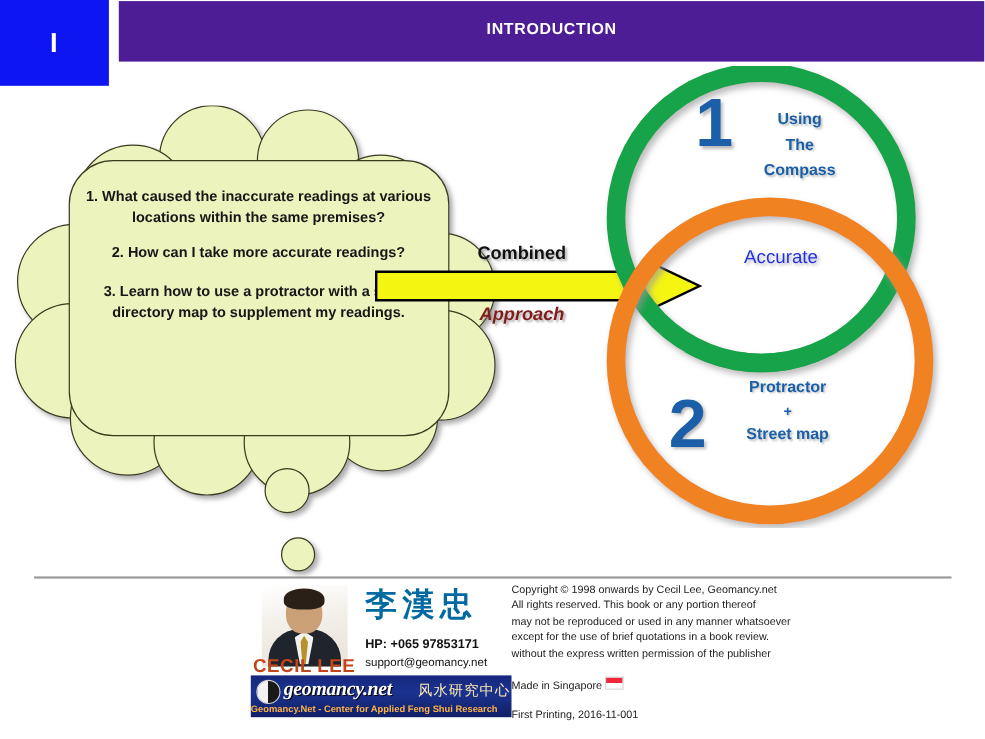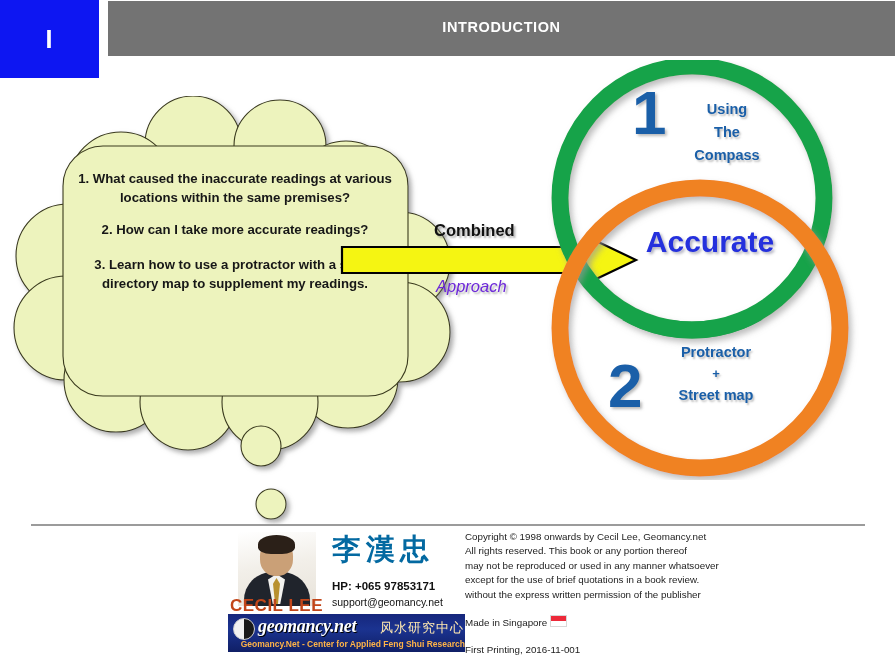--- a/index.html
+++ b/index.html
@@ -17,21 +17,21 @@
     position:absolute;left:0;top:0;width:99px;height:78px;
     background:#0d16f2;
     display:flex;align-items:center;justify-content:center;
   }
   .hdr-chapter span{
     color:#ffffff;font-size:25px;font-weight:bold;letter-spacing:1px;
     font-family:"Liberation Sans", sans-serif;
   }
   .hdr-banner{
     position:absolute;left:108px;top:1px;width:787px;height:55px;
-    background:#737373;
+    background:#4c1d95;
   }
   .hdr-banner .title{
     position:absolute;left:0;right:0;top:18px;text-align:center;
     color:#ffffff;font-size:14.5px;font-weight:bold;letter-spacing:.6px;
     font-family:"Liberation Sans", sans-serif;
   }
 
   
   .cloud-wrap{position:absolute;left:8px;top:96px;width:470px;height:430px;}
   .cloud-svg{position:absolute;left:0;top:0;}
@@ -48,21 +48,21 @@
   
   .arrow-svg{position:absolute;left:340px;top:238px;}
   .lbl-combined{
     position:absolute;left:434px;top:221px;
     font-size:16.5px;font-weight:bold;color:#111111;
     font-family:"Liberation Sans", sans-serif;
     text-shadow:2px 2px 2px rgba(120,120,120,.55);
   }
   .lbl-approach{
     position:absolute;left:436px;top:277px;
-    font-size:16.5px;font-weight:normal;font-style:italic;color:#6d28d9;
+    font-size:16.5px;font-weight:bold;font-style:italic;color:#7f1d1d;
     font-family:"Liberation Sans", sans-serif;
     text-shadow:2px 2px 2px rgba(120,120,120,.55);
   }
 
   
   .venn{position:absolute;left:520px;top:60px;width:375px;height:420px;}
   .venn svg{position:absolute;left:0;top:0;}
 
   .venn-lbl{position:absolute;font-family:"Liberation Sans", sans-serif;}
 
@@ -76,21 +76,21 @@
   .cap{
     color:#1a5fa8;font-size:14.5px;font-weight:bold;line-height:1.58;
     text-align:center;text-shadow:1.5px 1.5px 2px rgba(150,150,150,.6);
   }
   .cap1{left:152px;top:38px;width:110px;}
   .cap2{left:136px;top:281px;width:120px;}
   .cap2 .plus{display:block;font-size:13px;}
 
   .center-lbl{
     left:95px;top:163px;width:190px;text-align:center;
-    color:#2430dd;font-size:30px;font-weight:bold;line-height:1.27;
+    color:#2430dd;font-size:17px;font-weight:normal;line-height:1.27;
     text-shadow:2px 2px 3px rgba(150,150,170,.75);
   }
 
   
   .divider{
     position:absolute;left:31px;top:524px;width:834px;height:2px;
     background:#9b9b9b;
   }
 
   .author{position:absolute;left:228px;top:530px;width:240px;height:115px;}
@@ -154,21 +154,21 @@
     color:#ffffff;font-size:18px;font-weight:bold;font-style:italic;
     letter-spacing:-.3px;font-family:Liberation Serif, serif;
     text-shadow:1px 1px 0 #000;
   }
   .geo-cn{
     position:absolute;left:152px;top:5px;
     color:#ffe9b0;font-size:13px;letter-spacing:1px;
     font-family:"DejaVu Sans", sans-serif;
   }
   .geo-tag{
-    position:absolute;left:0;right:0;top:25px;text-align:right;
+    position:absolute;left:0;right:0;top:25px;text-align:left;
     color:#ffb347;font-size:8.5px;font-weight:bold;
     font-family:"Liberation Sans", sans-serif;
   }
 
   .copy{
     position:absolute;left:465px;top:530px;width:330px;
     color:#222222;font-size:9.8px;line-height:1.47;
     font-family:"Liberation Sans", sans-serif;
   }
   .copy .blk{margin:0 0 13px 0;}

